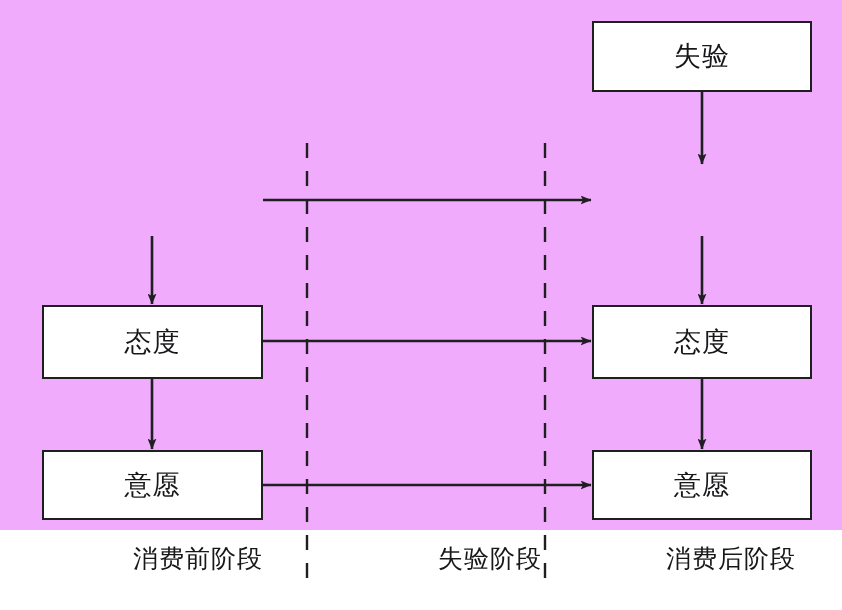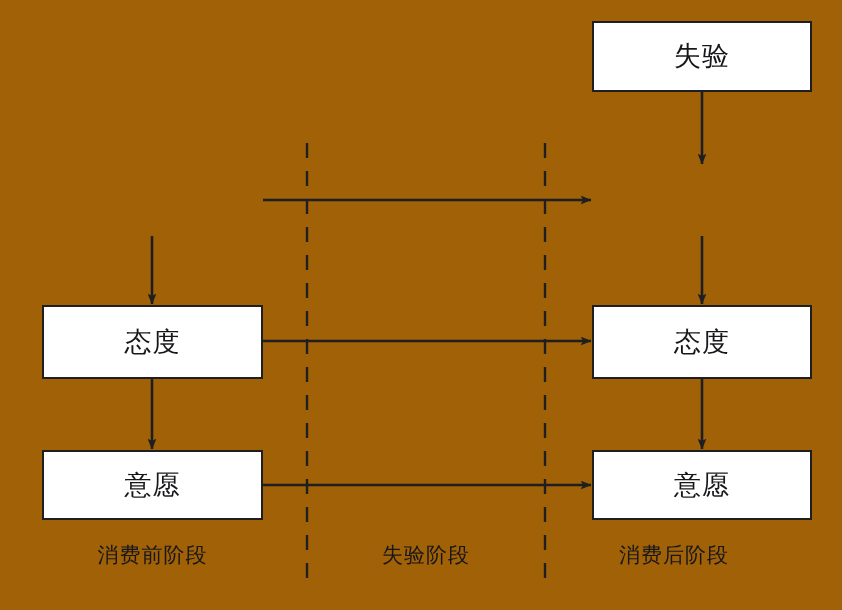--- a/index.html
+++ b/index.html
@@ -10,22 +10,22 @@
   body {
     width: 842px;
     height: 610px;
     font-family: "Liberation Serif", "DejaVu Serif", serif;
     color: #1a1a1a;
     overflow: hidden;
   }
   #canvas {
     position: relative;
     width: 842px;
-    height: 610px;
-    background: #a16207;
+    height: 530px;
+    background: #f0abfc;
   }
   #svg-layer {
     position: absolute;
     left: 0;
     top: 0;
     width: 842px;
     height: 610px;
   }
   .node-box {
     position: absolute;
@@ -37,23 +37,23 @@
     justify-content: center;
     font-family: "Liberation Serif", "DejaVu Serif", serif;
     font-size: 27px;
     line-height: 1;
     letter-spacing: 1px;
     color: #17171a;
     z-index: 3;
   }
   .stage-label {
     position: absolute;
-    text-align: center;
-    font-family: Liberation Mono, monospace;
-    font-size: 21px;
+    text-align: right;
+    font-family: Liberation Serif, serif;
+    font-size: 25px;
     line-height: 1;
     letter-spacing: 1px;
     color: #17171a;
     z-index: 3;
     white-space: nowrap;
   }
 </style>
 </head>
 <body>
 
@@ -103,17 +103,17 @@
   <div class="node-box" style="left:42px; top:450px; width:221px; height:70px;">
     <span>意愿</span>
   </div>
 
   <div class="node-box" style="left:592px; top:450px; width:220px; height:70px;">
     <span>意愿</span>
   </div>
 
   <div class="stage-label" style="left:42px; top:546px; width:221px;">消费前阶段</div>
 
-  <div class="stage-label" style="left:326px; top:546px; width:200px;">失验阶段</div>
+  <div class="stage-label" style="left:342px; top:546px; width:200px;">失验阶段</div>
 
-  <div class="stage-label" style="left:564px; top:546px; width:220px;">消费后阶段</div>
+  <div class="stage-label" style="left:576px; top:546px; width:220px;">消费后阶段</div>
 
 </div>
 
 </body></html>

